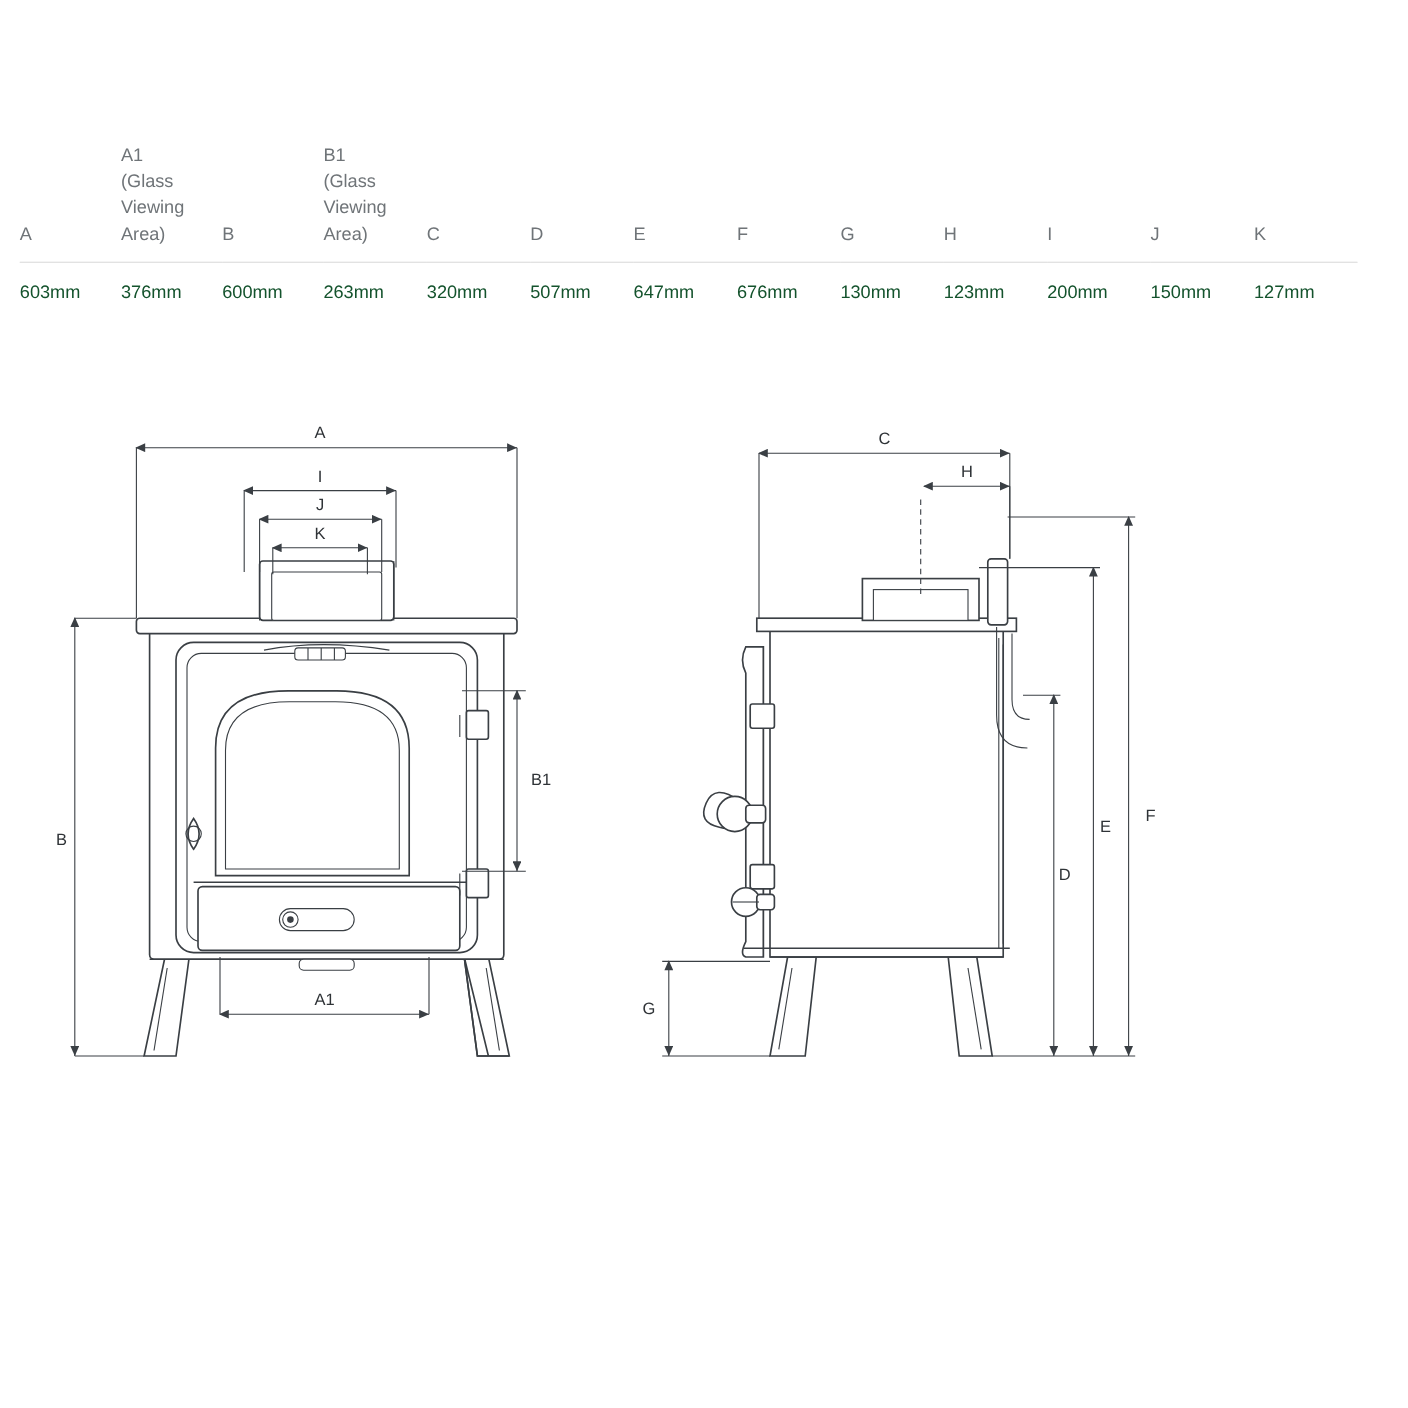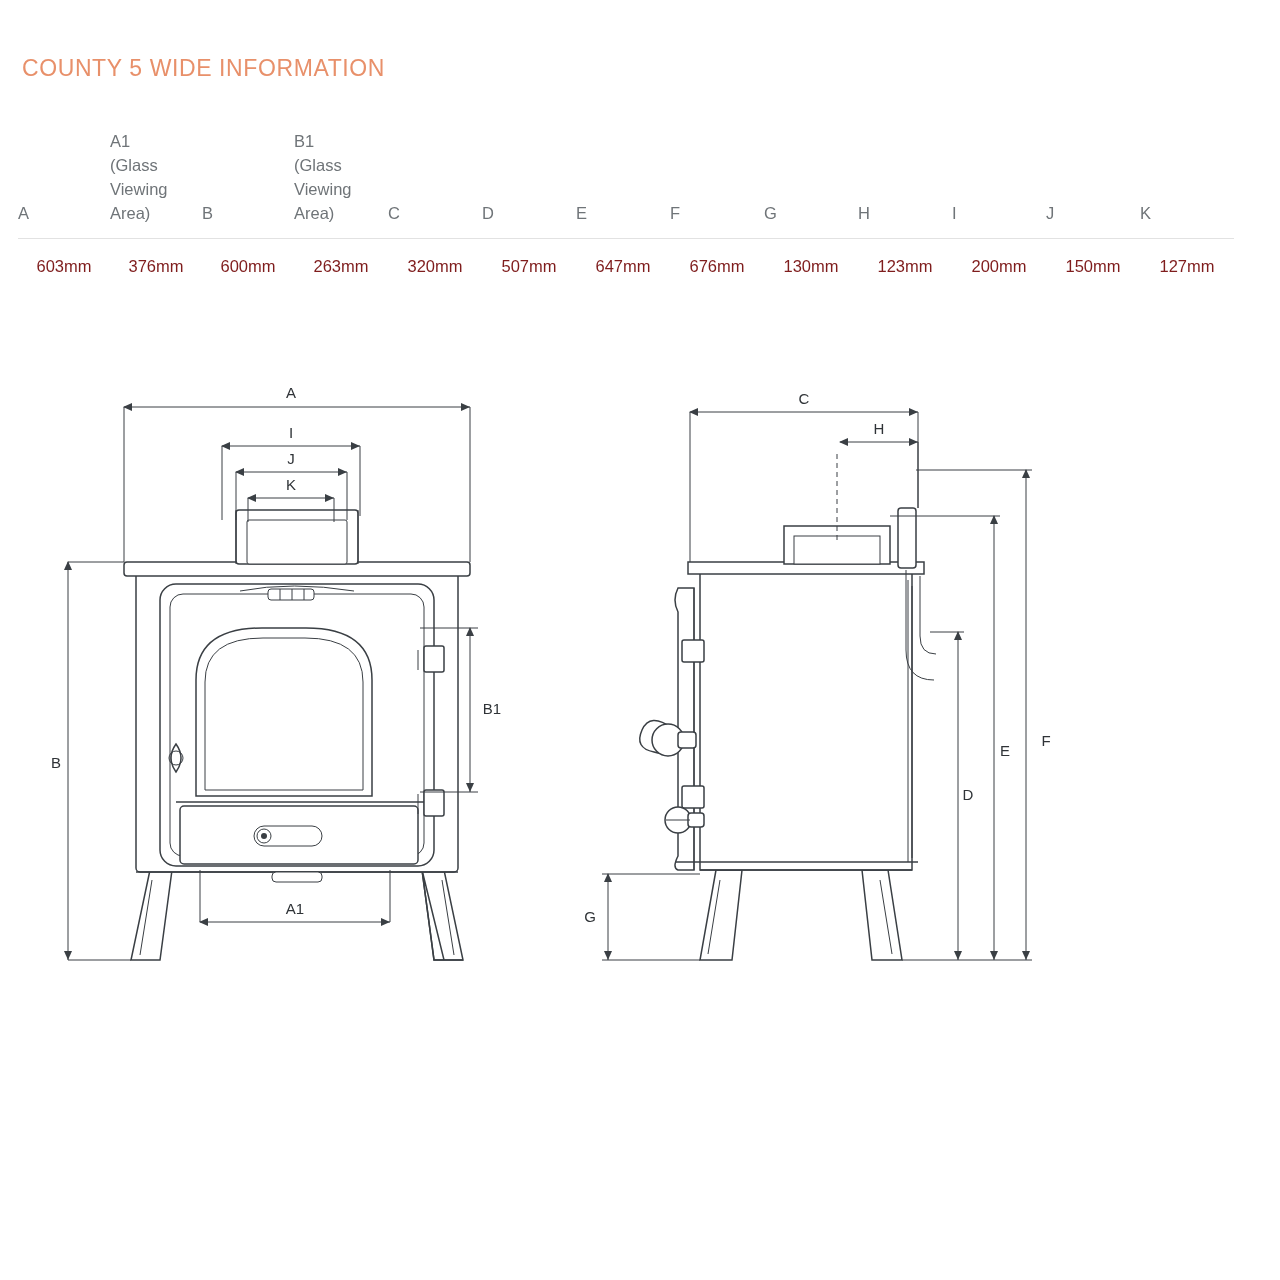--- a/index.html
+++ b/index.html
@@ -43,22 +43,22 @@
     font-size: 16.5px;
     color: #6f7478;
     text-align: left;
     vertical-align: bottom;
     padding: 0 0 12px 0;
     line-height: 1.45;
     border-bottom: 1px solid #e2e2e2;
   }
   .spec-table td {
     font-size: 16.5px;
-    color: #7f1d1d;
-    text-align: center;
+    color: #14532d;
+    text-align: left;
     padding: 18px 0 0 0;
     vertical-align: top;
   }
   .col-a  { width: 92px; }
   .col-a1 { width: 92px; }
   .col-b  { width: 92px; }
   .col-b1 { width: 94px; }
   .col-r  { width: 94px; }
   .hdr-break { display: block; }
 
@@ -77,21 +77,20 @@
   .dash { fill: none; stroke: #3a3f44; stroke-width: 1; stroke-dasharray: 5 4; }
   .lbl { font-family: "Liberation Sans", sans-serif; font-size: 15px; fill: #2f3337; }
   .fillw { fill: #ffffff; stroke: #3a3f44; stroke-width: 1.5; }
   .fillw-t { fill: #ffffff; stroke: #3a3f44; stroke-width: 1; }
 </style>
 </head>
 <body>
 
 <div class="page">
 
-  <div class="section-title">COUNTY 5 WIDE INFORMATION</div>
 
   <table class="spec-table">
     <thead>
       <tr>
         <th class="col-a">
           <span>A</span>
         </th>
         <th class="col-a1">
           <span class="hdr-break">A1</span>
           <span class="hdr-break">(Glass Viewing Area)</span>

